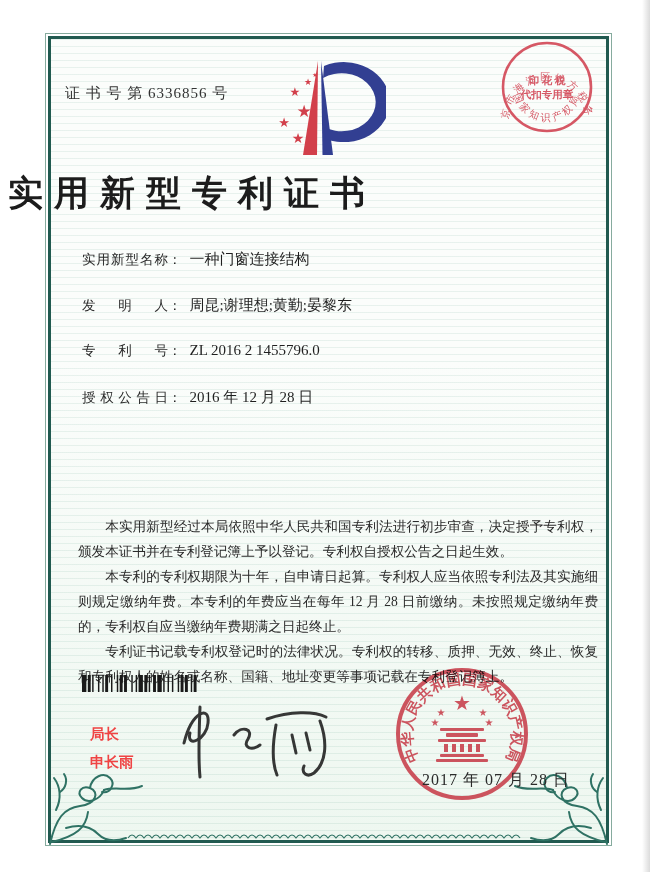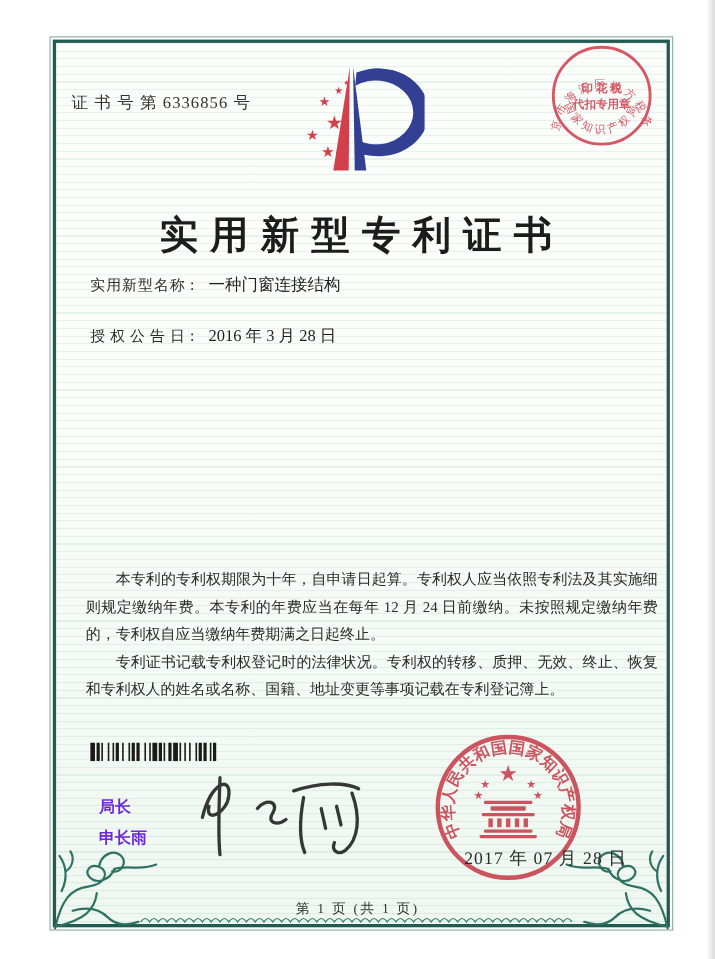--- a/index.html
+++ b/index.html
@@ -10,34 +10,34 @@
   
   .frame{position:absolute;left:45px;top:33px;right:38px;bottom:26px;
          border:1px solid #86ab9e;padding:2px;background:#fff;z-index:1;}
   .frame-inner{height:100%;box-sizing:border-box;border:3px solid #215a50;
          background:
            repeating-linear-gradient(180deg, rgba(60,140,115,.10) 0 1px, rgba(255,255,255,0) 1px 7px),
            linear-gradient(180deg,#fbfdfb 0 40%, #eef7f0 100%);}
   
   .layer{position:absolute;inset:0;z-index:3;}
   .cert-number{position:absolute;left:65px;top:84px;font-size:15px;letter-spacing:1px;color:#333;}
-  .title{position:absolute;left:8px;right:0;top:170px;text-align:center;
-         font-size:35px;font-weight:700;letter-spacing:11px;color:#1c1c1c;margin-top:20px;}
+  .title{position:absolute;left:8px;right:0;top:170px;
+         font-size:35px;font-weight:700;letter-spacing:11px;color:#1c1c1c;}
   .fields{position:absolute;left:82px;top:250px;right:54px;}
   .f-row{height:22px;margin-bottom:24px;font-size:15px;white-space:nowrap;}
   .f-label{display:inline-block;width:86px;text-align:justify;text-align-last:justify;
            font-size:13.5px;color:#2b2b2b;vertical-align:bottom;}
   .f-colon{font-size:13.5px;margin-right:8px;}
   .f-value{font-size:15px;color:#1f1f1f;}
   .paras{position:absolute;left:78px;right:52px;top:514px;font-size:13.6px;
          line-height:25px;text-align:justify;color:#2a2a2a;}
   .paras p{margin:0;text-indent:2em;}
   .barcode{position:absolute;left:82px;top:675px;}
   .issuer{position:absolute;left:90px;top:720px;font-family:"Liberation Sans","DejaVu Sans",sans-serif;
-          font-size:14.5px;font-weight:700;color:#6d28d9;line-height:28px;}
+          font-size:14.5px;font-weight:700;color:#ef4444;line-height:28px;}
   .signature{position:absolute;left:162px;top:693px;}
   .seal-main{position:absolute;left:394px;top:666px;width:136px;height:136px;
              opacity:.9;mix-blend-mode:multiply;}
   .seal-tax{position:absolute;left:500px;top:40px;width:94px;height:94px;
             opacity:.85;mix-blend-mode:multiply;}
   .issue-date{position:absolute;left:422px;top:770px;font-size:16px;letter-spacing:1px;
               color:#2b2b2b;z-index:4;}
   .footer{position:absolute;left:0;right:0;top:818px;text-align:center;font-size:12.5px;
           letter-spacing:2px;color:#333;}
   .logo{position:absolute;left:258px;top:55px;}
@@ -116,26 +116,33 @@
     <text x="47" y="58" text-anchor="middle" fill="#cf3a4a" font-size="10.5" font-weight="bold">代扣专用章</text>
   </svg>
 
   <div class="title">实用新型专利证书</div>
 
   <div class="fields">
     <div class="f-row">
       <span class="f-label">实用新型名称</span><span class="f-colon">：</span><span class="f-value">一种门窗连接结构</span>
     </div>
     <div class="f-row">
-      <span class="f-label">授权公告日</span><span class="f-colon">：</span><span class="f-value">2016 年 3 月 28 日</span>
+      <span class="f-label">发明人</span><span class="f-colon">：</span><span class="f-value">周昆;谢理想;黄勤;晏黎东</span>
+    </div>
+    <div class="f-row">
+      <span class="f-label">专利号</span><span class="f-colon">：</span><span class="f-value">ZL 2016 2 1455796.0</span>
+    </div>
+    <div class="f-row">
+      <span class="f-label">授权公告日</span><span class="f-colon">：</span><span class="f-value">2016 年 12 月 28 日</span>
     </div>
   </div>
 
   <div class="paras">
-    <p>本专利的专利权期限为十年，自申请日起算。专利权人应当依照专利法及其实施细则规定缴纳年费。本专利的年费应当在每年 12 月 24 日前缴纳。未按照规定缴纳年费的，专利权自应当缴纳年费期满之日起终止。</p>
+    <p>本实用新型经过本局依照中华人民共和国专利法进行初步审查，决定授予专利权，颁发本证书并在专利登记簿上予以登记。专利权自授权公告之日起生效。</p>
+    <p>本专利的专利权期限为十年，自申请日起算。专利权人应当依照专利法及其实施细则规定缴纳年费。本专利的年费应当在每年 12 月 28 日前缴纳。未按照规定缴纳年费的，专利权自应当缴纳年费期满之日起终止。</p>
     <p>专利证书记载专利权登记时的法律状况。专利权的转移、质押、无效、终止、恢复和专利权人的姓名或名称、国籍、地址变更等事项记载在专利登记簿上。</p>
   </div>
 
   <svg class="barcode" id="barcode" width="168" height="17">
       <rect x="0" y="0" width="4.35" height="17" fill="#1a1a1a"></rect>
       <rect x="5.8" y="0" width="2.9" height="17" fill="#1a1a1a"></rect>
       <rect x="10.149999999999999" y="0" width="1.45" height="17" fill="#1a1a1a"></rect>
       <rect x="15.949999999999998" y="0" width="1.45" height="17" fill="#1a1a1a"></rect>
       <rect x="20.299999999999997" y="0" width="1.45" height="17" fill="#1a1a1a"></rect>
       <rect x="23.199999999999996" y="0" width="2.9" height="17" fill="#1a1a1a"></rect>
@@ -202,15 +209,14 @@
       <rect x="66" y="78" width="4" height="8"></rect>
       <rect x="74" y="78" width="4" height="8"></rect>
       <rect x="82" y="78" width="4" height="8"></rect>
       <rect x="46" y="88" width="44" height="3" rx="1"></rect>
       <rect x="42" y="93" width="52" height="3" rx="1"></rect>
     </g>
   </svg>
 
   <div class="issue-date">2017 年 07 月 28 日</div>
 
-  <div class="footer">第 1 页 (共 1 页)</div>
 
 </div>
 
 </body></html>

